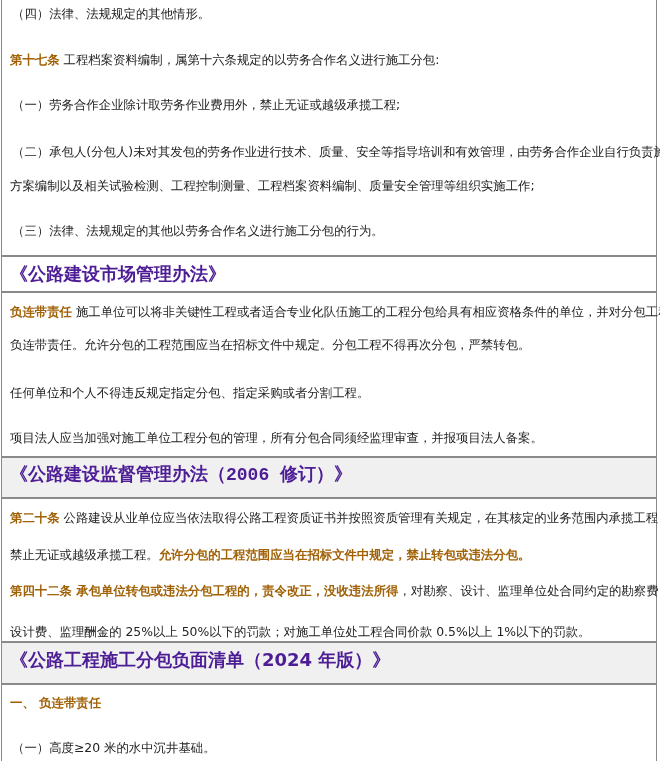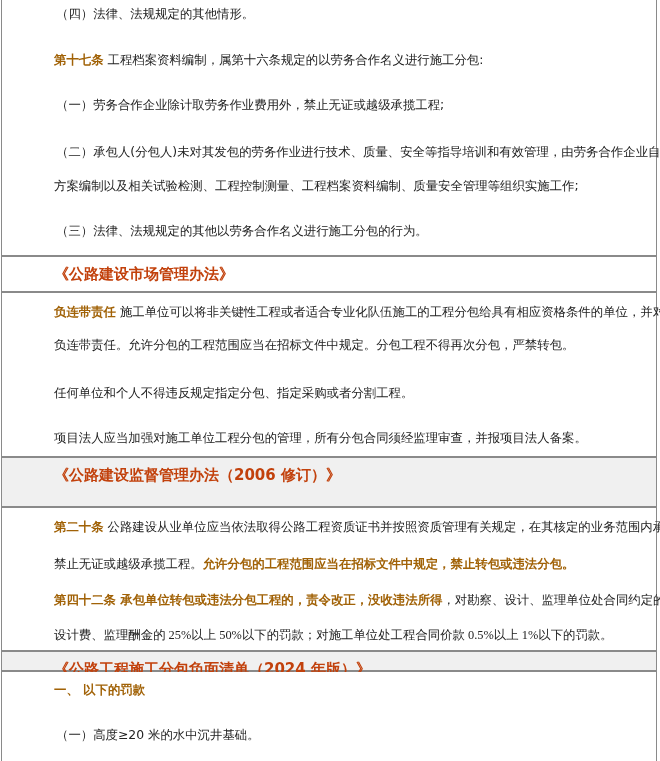--- a/index.html
+++ b/index.html
@@ -37,25 +37,24 @@
       background: #ffffff;
     }
     .line {
       position: absolute;
       left: 8px;
       right: 6px;
       font-size: 12.4px;
       line-height: 16px;
       white-space: nowrap;
       letter-spacing: 0px;
-      margin-left: 44px;
     }
     .line.indent { left: 10px; }
     .b { font-weight: bold; color: #a16207; }
-    .header .line { font-weight: bold; font-size: 15px; color: #c2410c; }
+    .header .line { font-weight: bold; font-size: 18px; color: #4c1d95; }
   </style>
 </head>
 <body>
 
 <div class="doc-table">
 
   <div class="row" style="height:261px;">
     <div class="line indent" style="top:10px;">
       <span>（四）法律、法规规定的其他情形。</span>
     </div>
@@ -88,45 +87,45 @@
       <span>负连带责任。允许分包的工程范围应当在招标文件中规定。分包工程不得再次分包，严禁转包。</span>
     </div>
     <div class="line" style="top:92px;">
       <span>任何单位和个人不得违反规定指定分包、指定采购或者分割工程。</span>
     </div>
     <div class="line" style="top:137px;">
       <span>项目法人应当加强对施工单位工程分包的管理，所有分包合同须经监理审查，并报项目法人备案。</span>
     </div>
   </div>
 
-  <div class="row header" style="height:50px;">
+  <div class="row header" style="height:41px;font-family:Liberation Mono, monospace;">
     <div class="line" style="top:9px;">《公路建设监督管理办法（2006 修订）》</div>
   </div>
 
   <div class="row" style="height:144px;">
     <div class="line" style="top:11px;">
       <span class="b">第二十条</span><span> 公路建设从业单位应当依法取得公路工程资质证书并按照资质管理有关规定，在其核定的业务范围内承揽工程，</span>
     </div>
     <div class="line" style="top:48px;">
       <span>禁止无证或越级承揽工程。</span><span class="b">允许分包的工程范围应当在招标文件中规定，禁止转包或违法分包。</span>
     </div>
     <div class="line" style="top:84px;">
       <span class="b">第四十二条 承包单位转包或违法分包工程的，责令改正，没收违法所得</span><span>，对勘察、设计、监理单位处合同约定的勘察费、</span>
     </div>
-    <div class="line" style="top:119px;font-family:Liberation Serif, serif;">
+    <div class="line" style="top:125px;">
       <span>设计费、监理酬金的 25%以上 50%以下的罚款；对施工单位处工程合同价款 0.5%以上 1%以下的罚款。</span>
     </div>
   </div>
 
-  <div class="row header" style="height:20px;">
+  <div class="row header" style="height:42px;">
     <div class="line" style="top:9px;">《公路工程施工分包负面清单（2024 年版）》</div>
   </div>
 
   <div class="row" style="height:100px; border-bottom:none;">
     <div class="line" style="top:10px;">
-      <span class="b">一、 以下的罚款</span>
+      <span class="b">一、 负连带责任</span>
     </div>
     <div class="line indent" style="top:55px;">
       <span>（一）高度≥20 米的水中沉井基础。</span>
     </div>
   </div>
 
 </div>
 
 </body></html>

